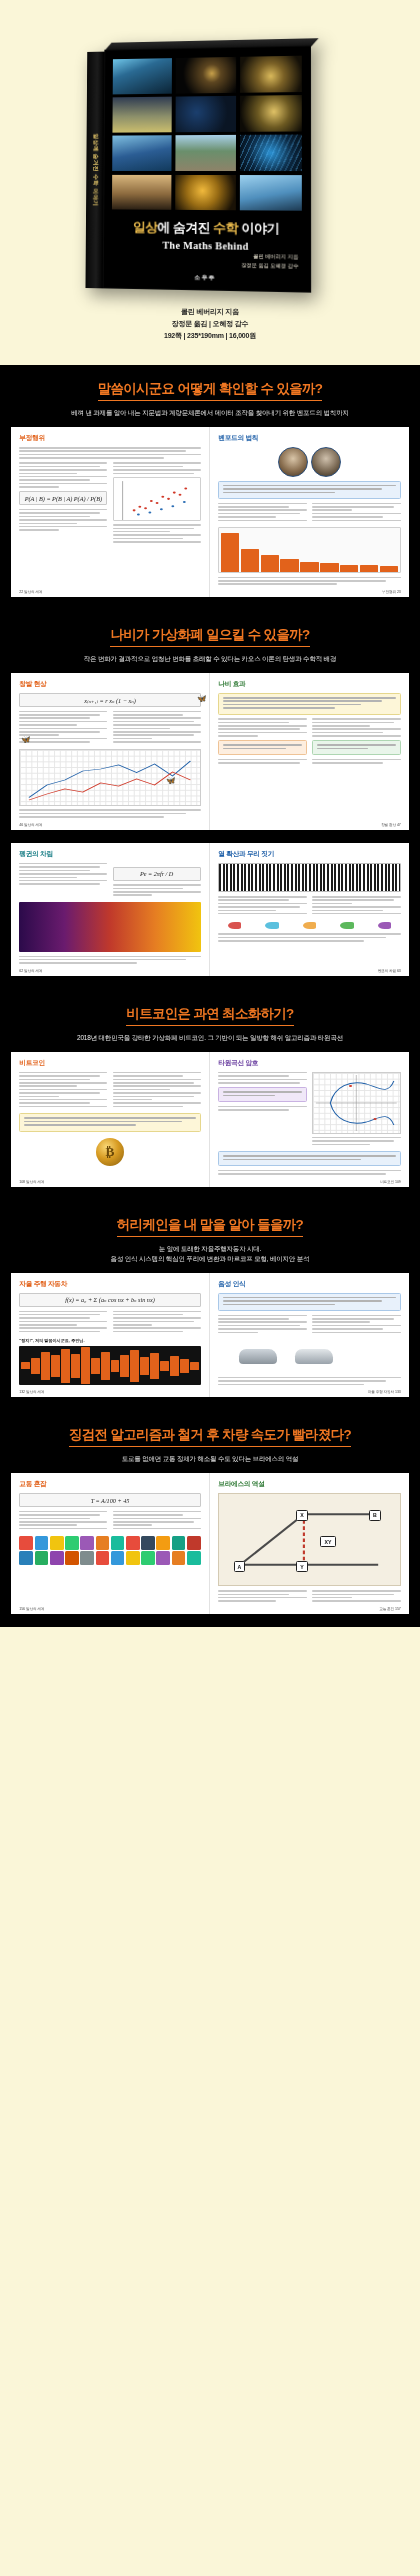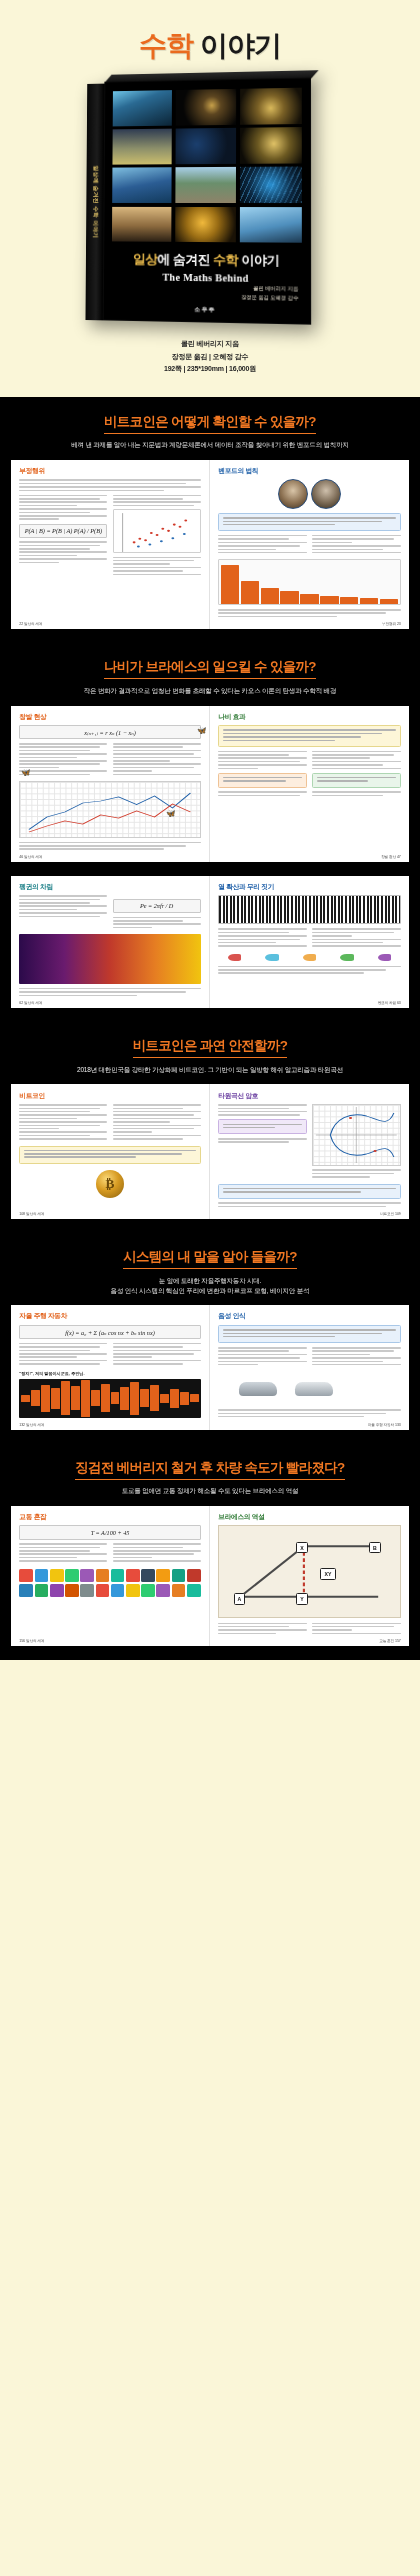--- a/index.html
+++ b/index.html
@@ -361,23 +361,20 @@
   }
   .chrom i {
     display: block; height: 13.4px; border-radius: 1.5px;
   }
 </style>
 </head>
 <body>
 
 <div class="hero">
   <div class="hero-title">
-    <div class="hero-title-l2">
-      <span class="hl">수학</span><span> 이야기</span>
-    </div>
   </div>
 
   <div class="book-stage">
     <div class="book">
       <div class="book-top"></div>
       <div class="spine">
         <div class="spine-text">일상에 숨겨진 수학 이야기</div>
       </div>
       <div class="cover">
         <div class="cover-grid">
@@ -435,21 +432,21 @@
 
   <div class="book-meta">
     <div class="line">콜린 베버리지  지음</div>
     <div class="line">장정문  옮김 | 오혜정  감수</div>
     <div class="line">192쪽 | 235*190mm | 16,000원</div>
   </div>
 </div>
 
 <div class="section sec-pad">
   <div class="sec-head">
-    <div class="sec-title">비트코인은 어떻게 확인할 수 있을까?</div>
+    <div class="sec-title">말씀이시군요 어떻게 확인할 수 있을까?</div>
     <div class="sec-sub">베껴 낸 과제를 알아 내는 지문법과 계량문체론에서 데이터 조작을 찾아내기 위한 벤포드의 법칙까지</div>
   </div>
   <div class="spread">
     <div class="page left">
       <div class="ph-h orange">부정행위</div>
       <div class="txt-block">
         <div class="ln s100"></div>
           <div class="ln s92"></div>
           <div class="ln s100"></div>
           <div class="ln s80"></div>
@@ -554,21 +551,21 @@
       <div class="ln s100" style="margin-top:3.6px;"></div>
         <div class="ln s92"></div>
         <div class="ln s65"></div>
       <div class="page-foot r">부정행위  23</div>
     </div>
   </div>
 </div>
 
 <div class="section sec-pad">
   <div class="sec-head">
-    <div class="sec-title">나비가 브라에스의 일으킬 수 있을까?</div>
+    <div class="sec-title">나비가 가상화폐 일으킬 수 있을까?</div>
     <div class="sec-sub">작은 변화가 결과적으로 엄청난 변화를 초래할 수 있다는 카오스 이론의 탄생과 수학적 배경</div>
   </div>
   <div class="spread">
     <div class="page left">
       <div class="ph-h orange">창발 현상</div>
       <div class="formula-box">x₍ₙ₊₁₎ = r xₙ (1 − xₙ)</div>
       <div class="cols2">
         <div>
           <div class="ln s100"></div>
             <div class="ln s92"></div>
@@ -712,21 +709,21 @@
       <div class="ln s100" style="margin-top:4.6px;"></div>
         <div class="ln s92"></div>
         <div class="ln s80"></div>
       <div class="page-foot r">펭귄의 차림  63</div>
     </div>
   </div>
 </div>
 
 <div class="section sec-pad">
   <div class="sec-head">
-    <div class="sec-title">비트코인은 과연 안전할까?</div>
+    <div class="sec-title">비트코인은 과연 최소화하기?</div>
     <div class="sec-sub">2018년 대한민국을 강타한 가상화폐 비트코인. 그 기반이 되는 일방향 해쉬 알고리즘과 타원곡선</div>
   </div>
   <div class="spread">
     <div class="page left">
       <div class="ph-h orange">비트코인</div>
       <div class="cols2">
         <div>
           <div class="ln s100"></div>
             <div class="ln s92"></div>
             <div class="ln s80"></div>
@@ -800,21 +797,21 @@
       </div>
       <div class="ln s100" style="margin-top:3.6px;"></div>
         <div class="ln s92"></div>
       <div class="page-foot r">비트코인  109</div>
     </div>
   </div>
 </div>
 
 <div class="section sec-pad">
   <div class="sec-head">
-    <div class="sec-title">시스템의 내 말을 알아 들을까?</div>
+    <div class="sec-title">허리케인을 내 말을 알아 들을까?</div>
     <div class="sec-sub">
       <div>눈 앞에 도래한 자율주행자동차 시대.</div>
       <div>음성 인식 시스템의 핵심인 푸리에 변환과 마르코프 모형, 베이지안 분석</div>
     </div>
   </div>
   <div class="spread">
     <div class="page left">
       <div class="ph-h orange">자율 주행 자동차</div>
       <div class="formula-box">f(x) = a₀ + Σ (aₙ cos nx + bₙ sin nx)</div>
       <div class="cols2">
@@ -892,21 +889,21 @@
       <div class="ln s100" style="margin-top:3.6px;"></div>
         <div class="ln s92"></div>
         <div class="ln s80"></div>
       <div class="page-foot r">자율 주행 자동차  133</div>
     </div>
   </div>
 </div>
 
 <div class="section sec-pad">
   <div class="sec-head">
-    <div class="sec-title">징검전 베버리지 철거 후 차량 속도가 빨라졌다?</div>
+    <div class="sec-title">징검전 알고리즘과 철거 후 차량 속도가 빨라졌다?</div>
     <div class="sec-sub">도로를 없애면 교통 정체가 해소될 수도 있다는 브라에스의 역설</div>
   </div>
   <div class="spread">
     <div class="page left">
       <div class="ph-h orange">교통 혼잡</div>
       <div class="formula-box">T = A/100 + 45</div>
       <div class="cols2">
         <div>
           <div class="ln s100"></div>
             <div class="ln s92"></div>

